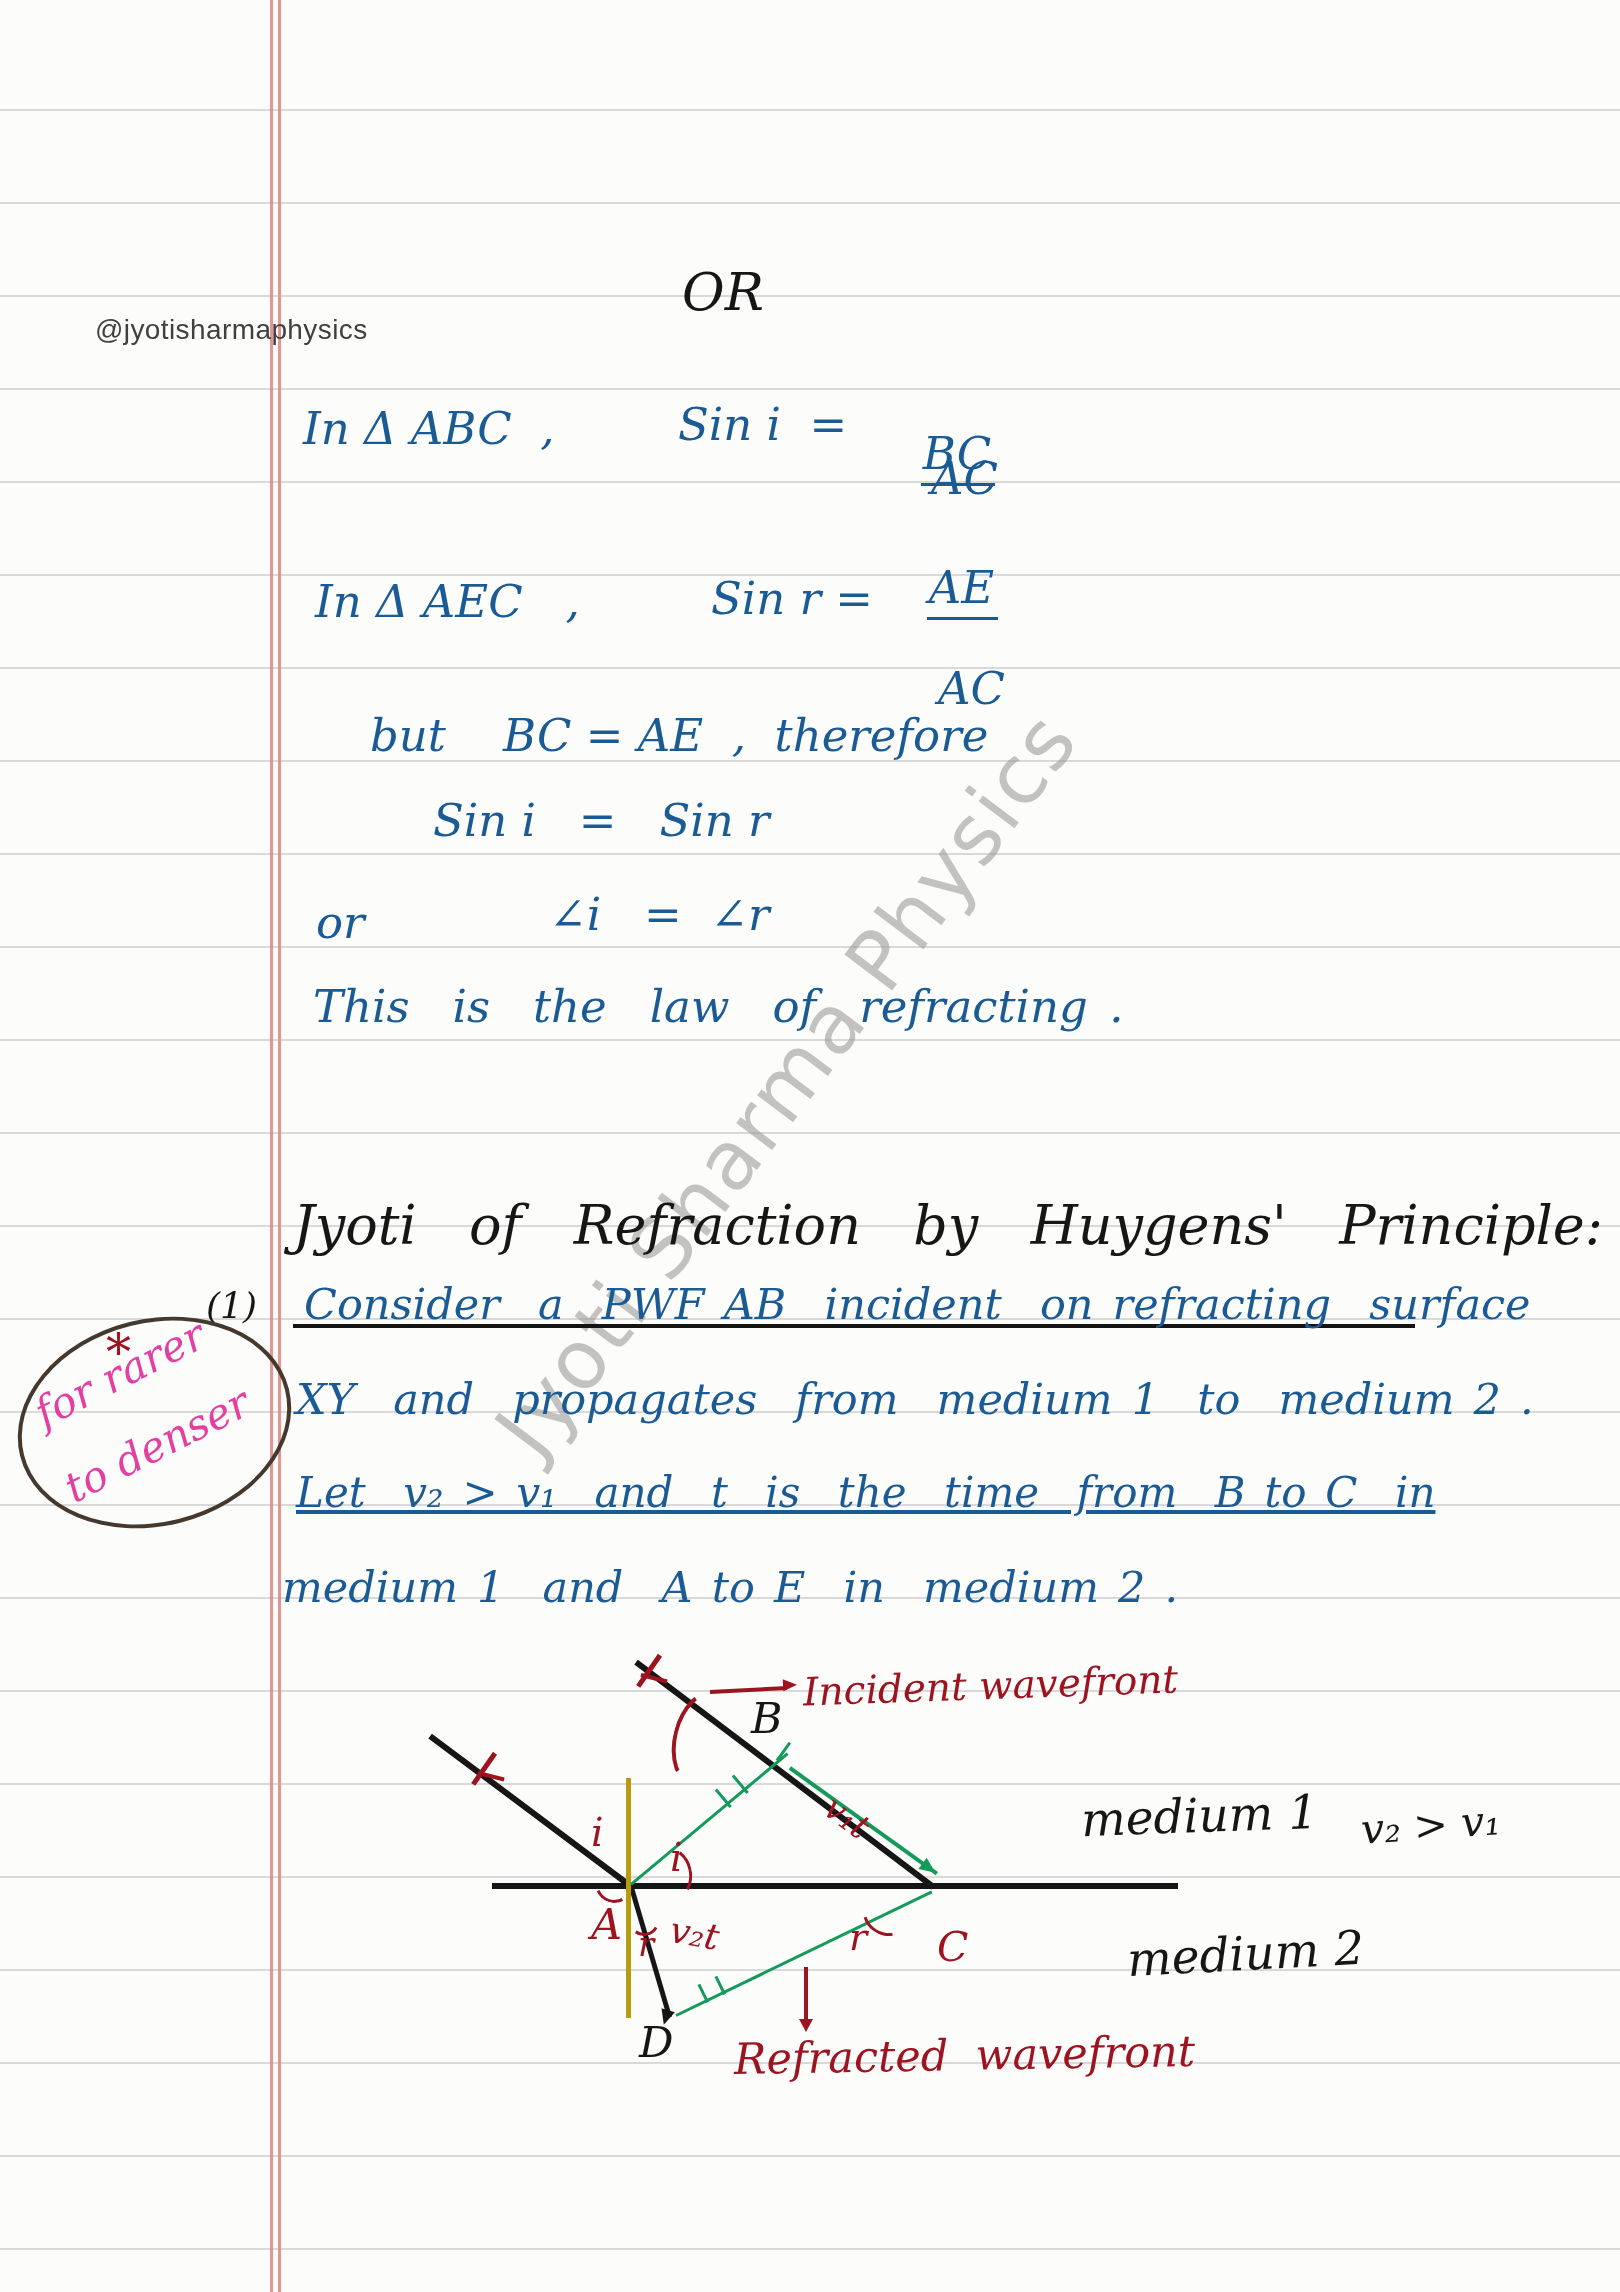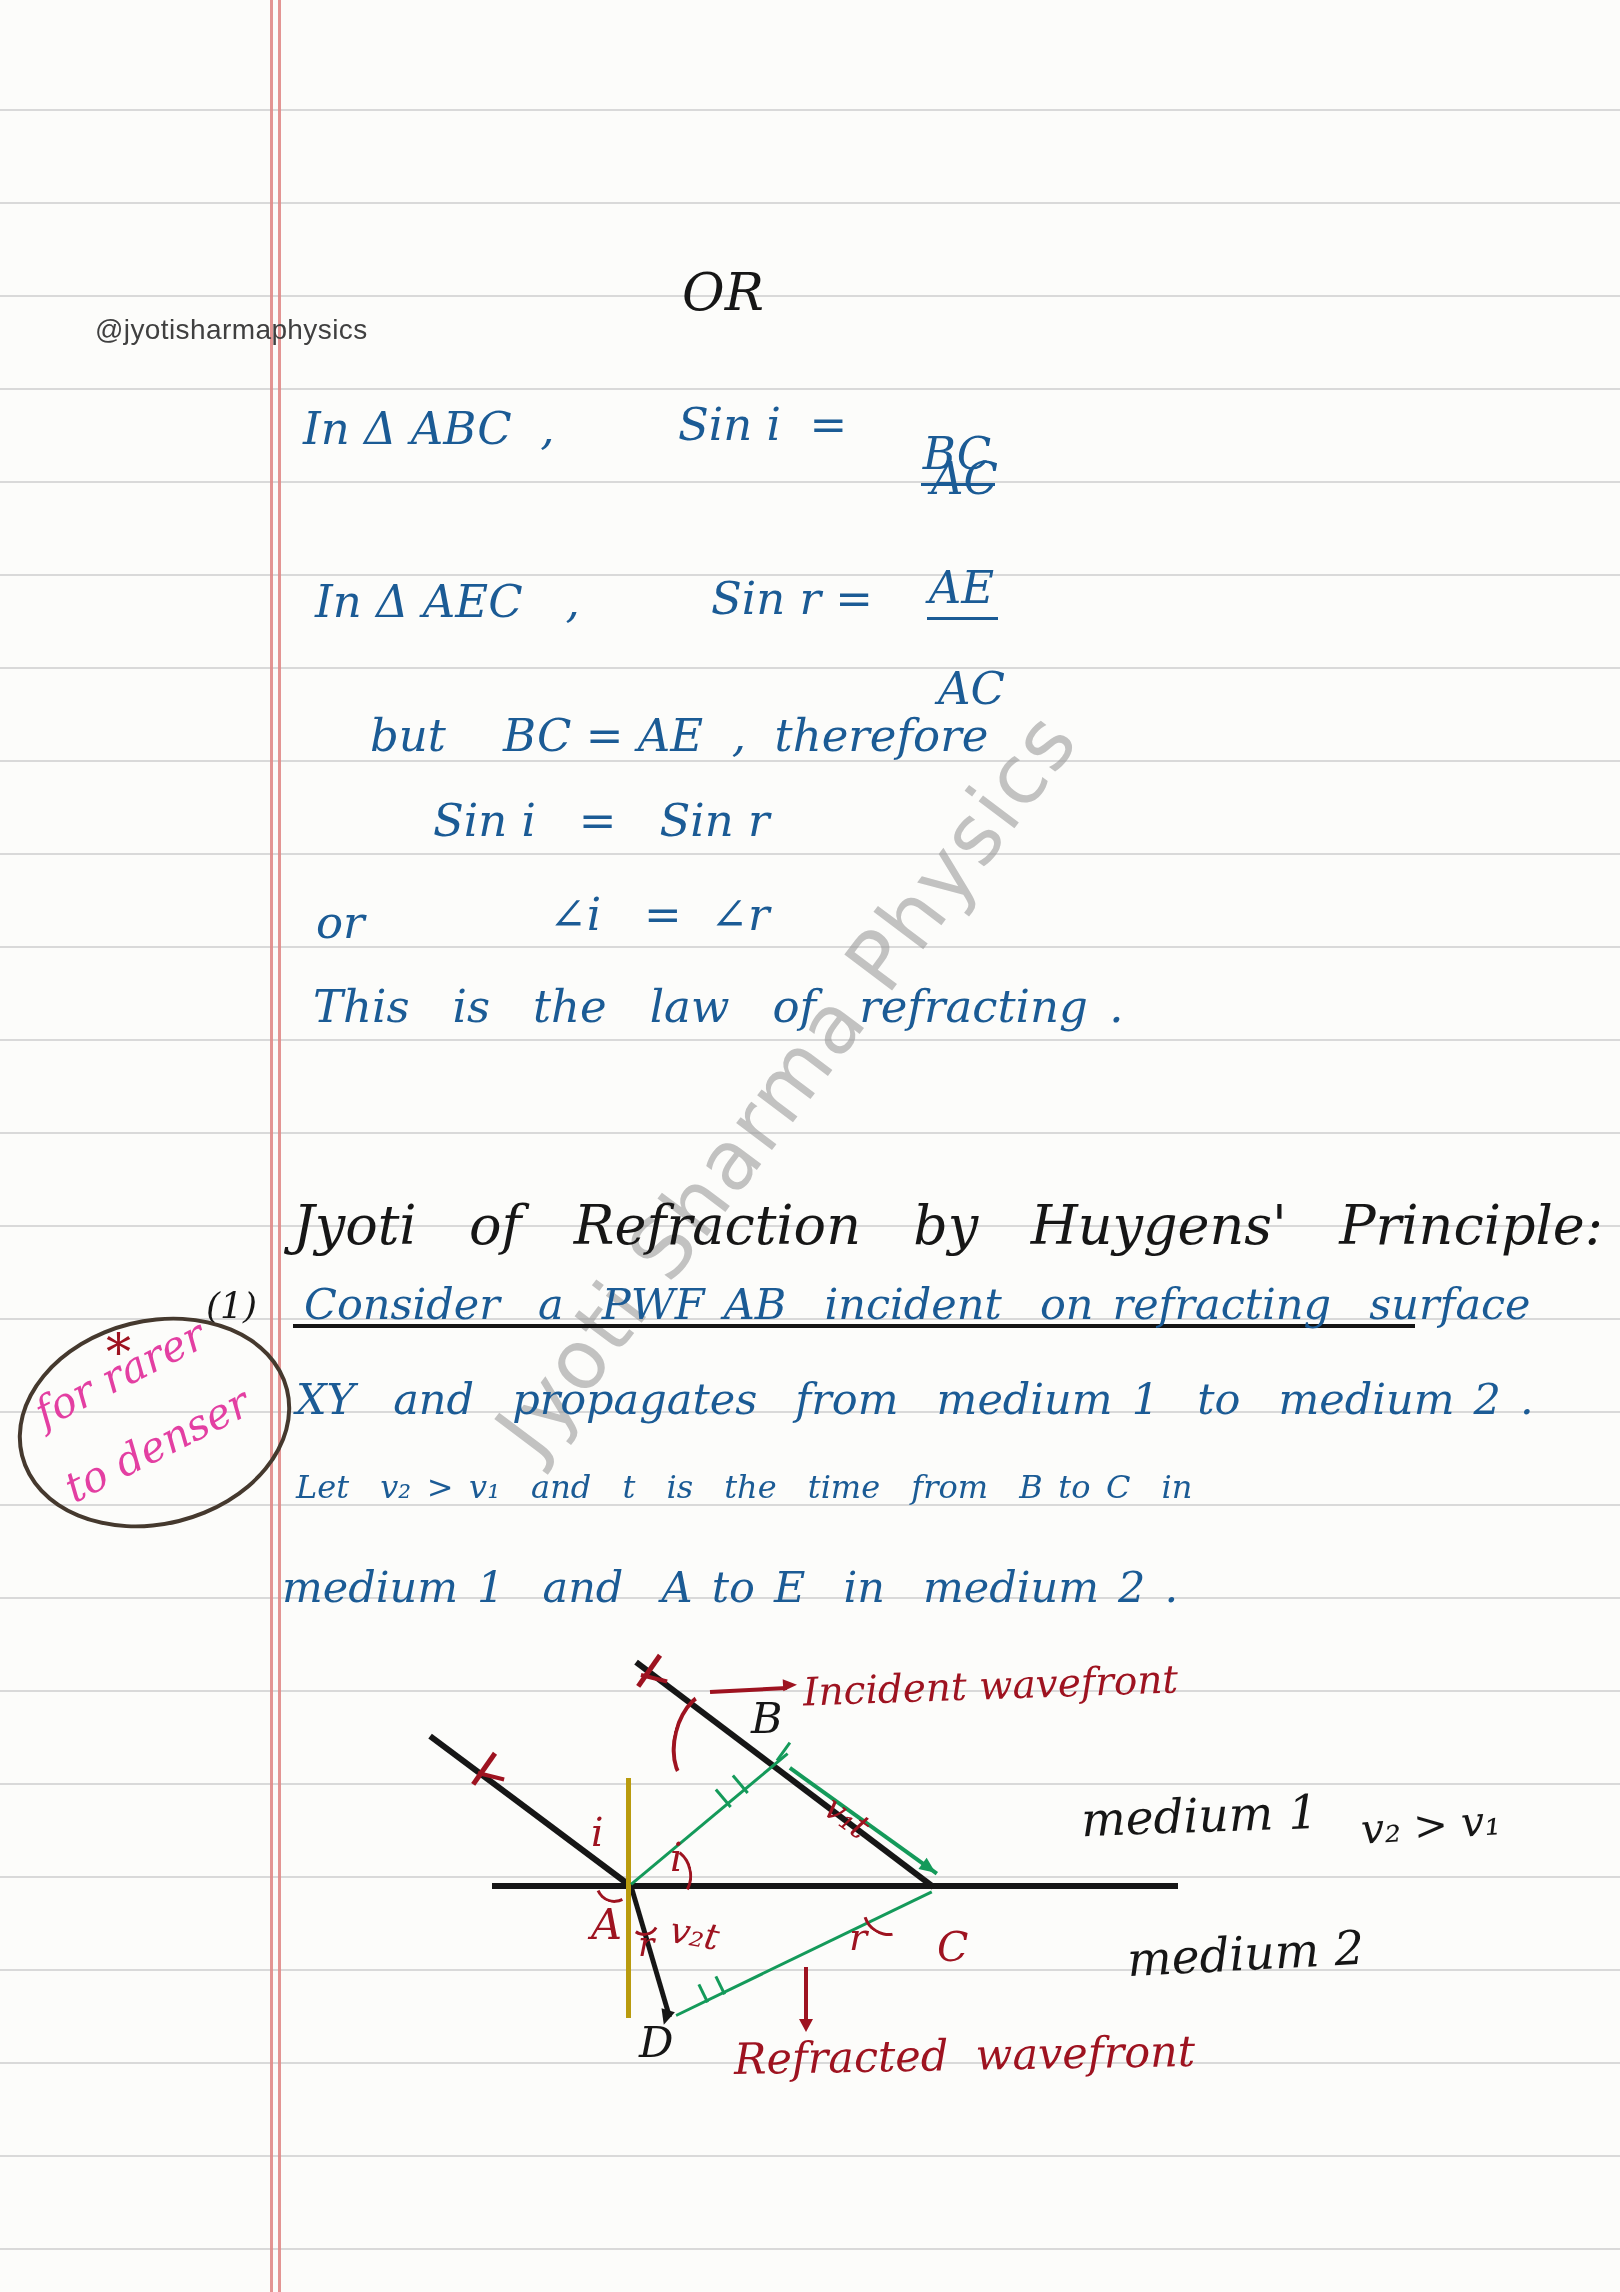--- a/index.html
+++ b/index.html
@@ -54,21 +54,21 @@
 <div class="hw blue" style="left:316px;top:899px;font-size:45px;">or</div>
 <div class="hw blue" style="left:549px;top:891px;font-size:45px;">∠i   =  ∠r</div>
 <div class="hw blue" style="left:313px;top:983px;font-size:45px;word-spacing:7.2px;">This  is  the  law  of  refracting .</div>
 
 <div class="hw black" style="left:293px;top:1198px;font-size:54px;word-spacing:9px;">Jyoti  of  Refraction  by  Huygens'  Principle:</div>
 <div class="heading-underline"></div>
 
 <div class="hw black" style="left:206px;top:1287px;font-size:36px;">(1)</div>
 <div class="hw blue" style="left:304px;top:1282px;font-size:43px;word-spacing:5.4px;">Consider  a  PWF AB  incident  on refracting  surface</div>
 <div class="hw blue" style="left:296px;top:1377px;font-size:43px;word-spacing:5.4px;">XY  and  propagates  from  medium 1  to  medium 2 .</div>
-<div class="hw blue" style="left:296px;top:1471px;font-size:32px;word-spacing:5.4px;">Let  v₂ &gt; v₁  and  t  is  the  time  from  B to C  in</div>
+<div class="hw blue" style="left:296px;top:1471px;font-size:42px;word-spacing:5.4px;text-decoration:underline;">Let  v₂ &gt; v₁  and  t  is  the  time  from  B to C  in</div>
 <div class="hw blue" style="left:282px;top:1565px;font-size:43px;word-spacing:5.4px;">medium 1  and  A to E  in  medium 2 .</div>
 
 <div class="note-ellipse"></div>
 <div class="hw dred" style="left:106px;top:1327px;font-size:50px;">*</div>
 <div class="hw pink" style="left:38px;top:1394px;font-size:42px;transform:rotate(-27deg);transform-origin:0 50%;">for rarer</div>
 <div class="hw pink" style="left:68px;top:1469px;font-size:42px;transform:rotate(-27deg);transform-origin:0 50%;">to denser</div>
 
 <div class="ln" style="left:430px;top:1733px;width:252px;height:6.3px;background:#161616;transform:rotate(36.8deg);"></div>
 <div class="ln" style="left:636px;top:1659px;width:373px;height:6.3px;background:#161616;transform:rotate(37.1deg);"></div>
 <div class="ln" style="left:492px;top:1883px;width:686px;height:6.3px;background:#161616;"></div>

